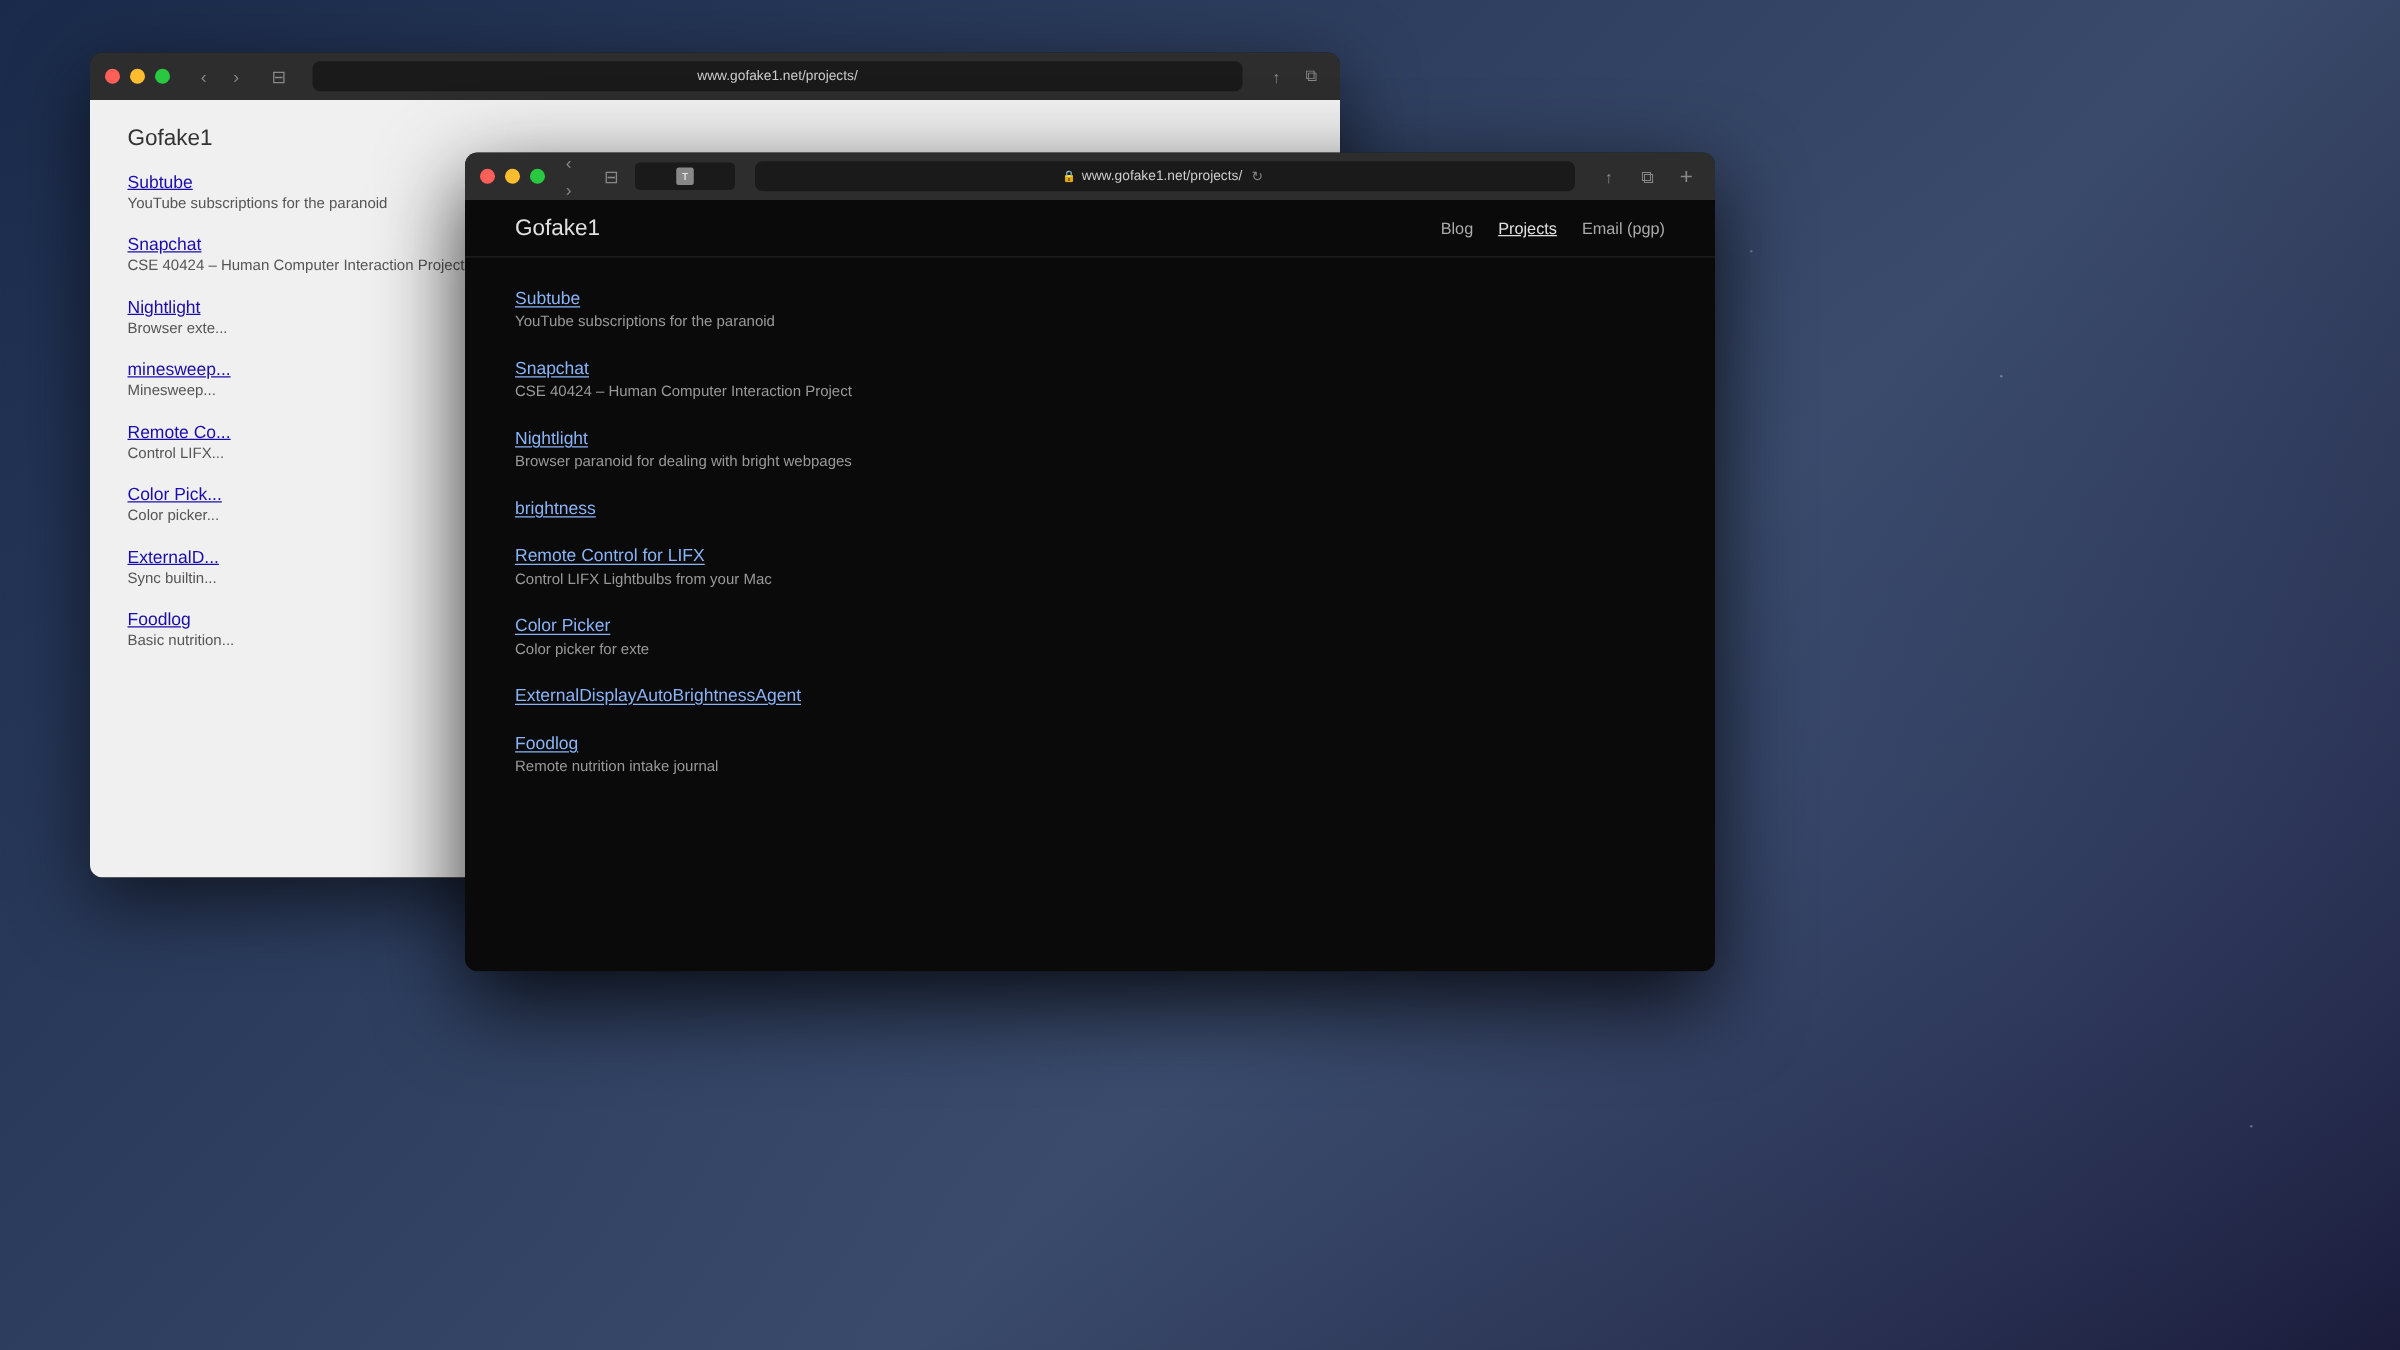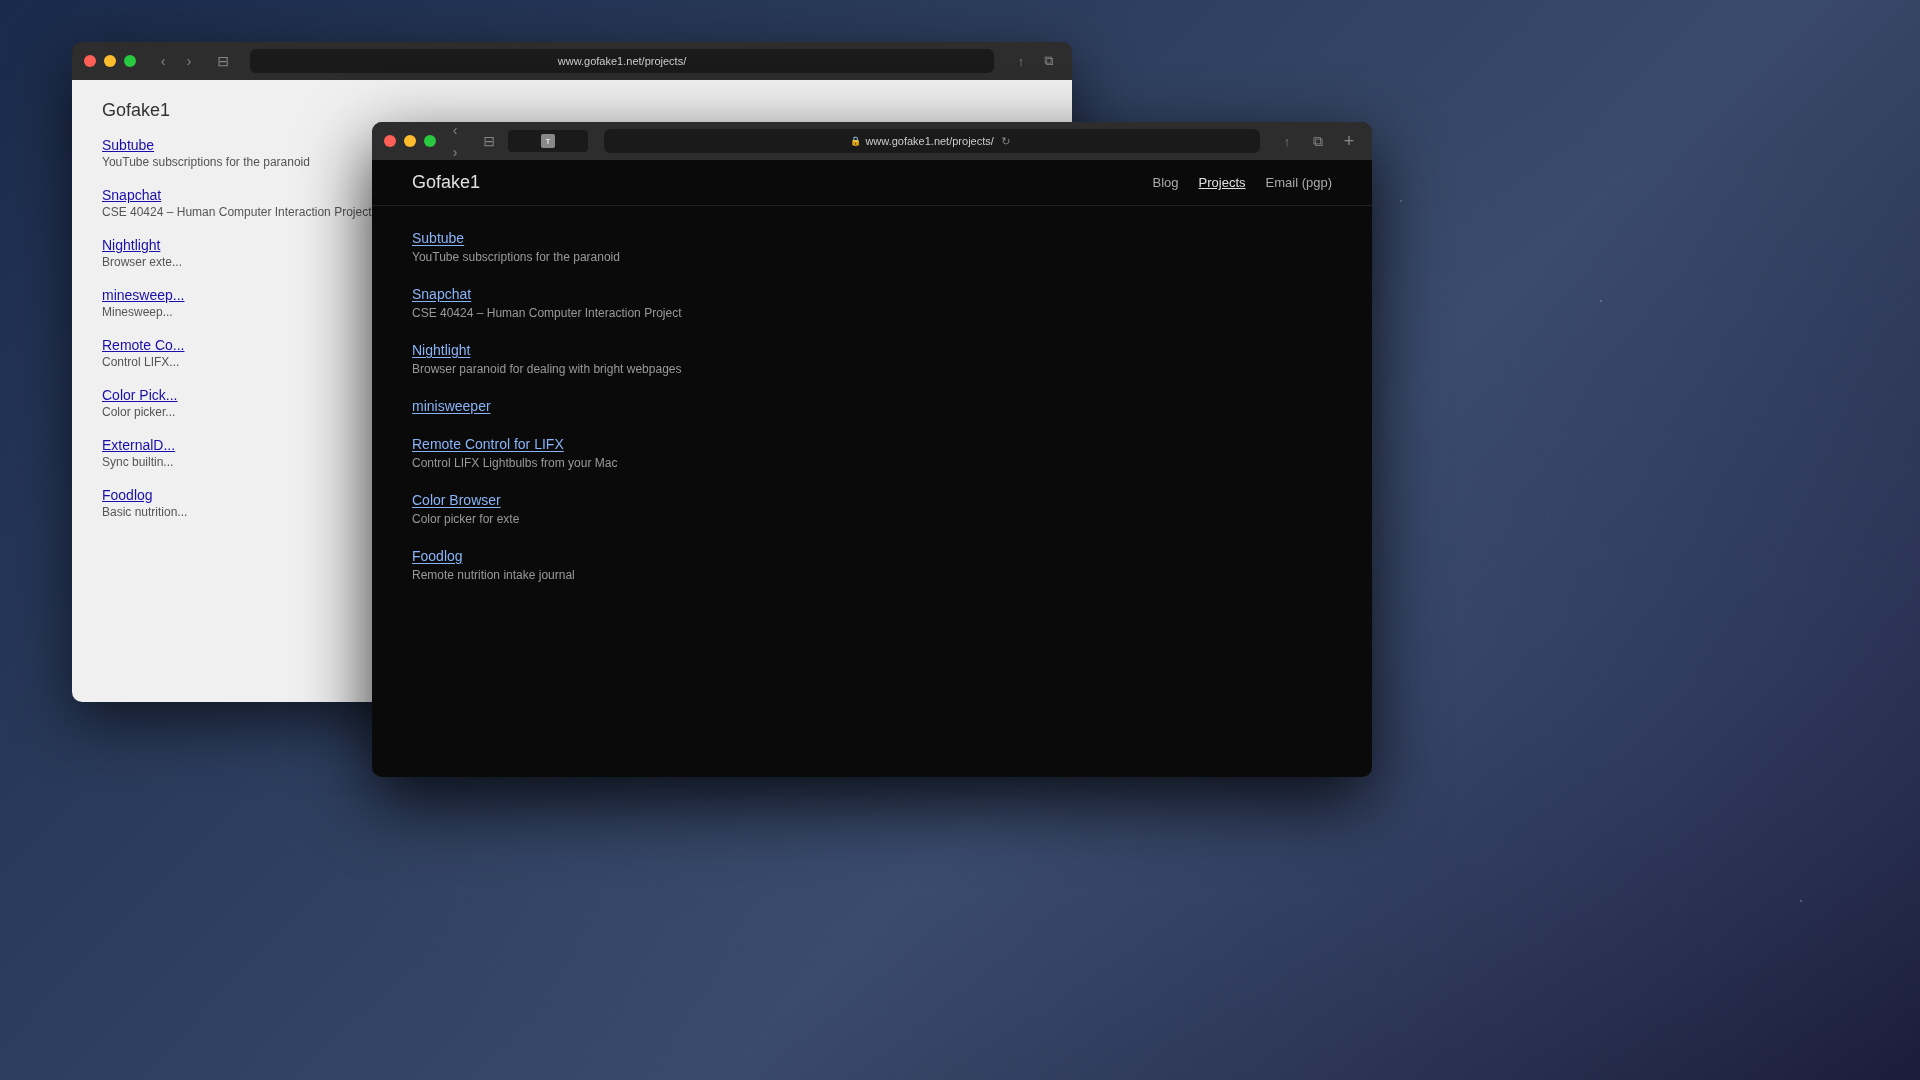--- a/index.html
+++ b/index.html
@@ -469,31 +469,32 @@
   </li>
           <li class="front-project-item">
     <div class="proj-name">Snapchat</div>
     <div class="proj-desc">CSE 40424 – Human Computer Interaction Project</div>
   </li>
           <li class="front-project-item">
     <div class="proj-name">Nightlight</div>
     <div class="proj-desc">Browser paranoid for dealing with bright webpages</div>
   </li>
           <li class="front-project-item">
-    <div class="proj-name">minisweeper</div>
+    <div class="proj-name">brightness</div>
   </li>
           <li class="front-project-item">
     <div class="proj-name">Remote Control for LIFX</div>
     <div class="proj-desc">Control LIFX Lightbulbs from your Mac</div>
   </li>
           <li class="front-project-item">
-    <div class="proj-name">Color Browser</div>
+    <div class="proj-name">Color Picker</div>
     <div class="proj-desc">Color picker for exte</div>
   </li>
           <li class="front-project-item">
+    <div class="proj-name">ExternalDisplayAutoBrightnessAgent</div>
   </li>
           <li class="front-project-item">
     <div class="proj-name">Foodlog</div>
     <div class="proj-desc">Remote nutrition intake journal</div>
   </li>
         </ul>
     </div>
   </div>
 </div>
 

